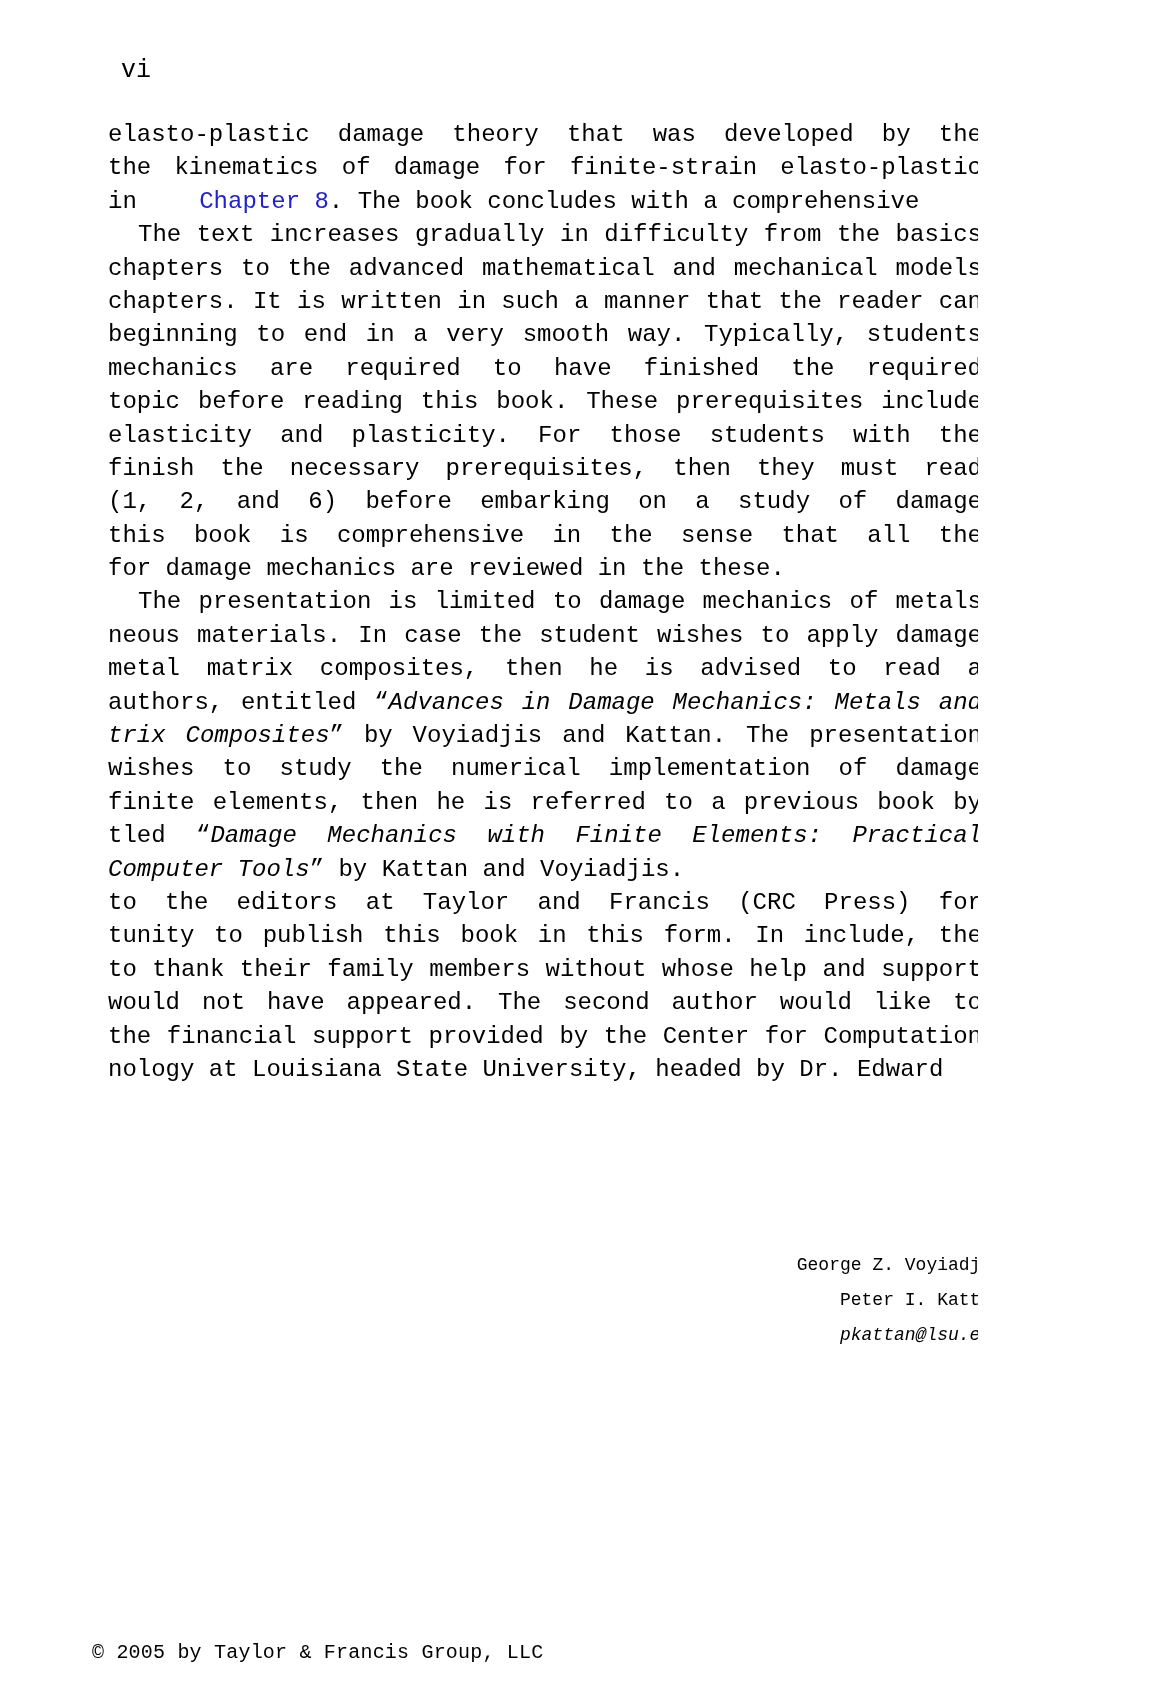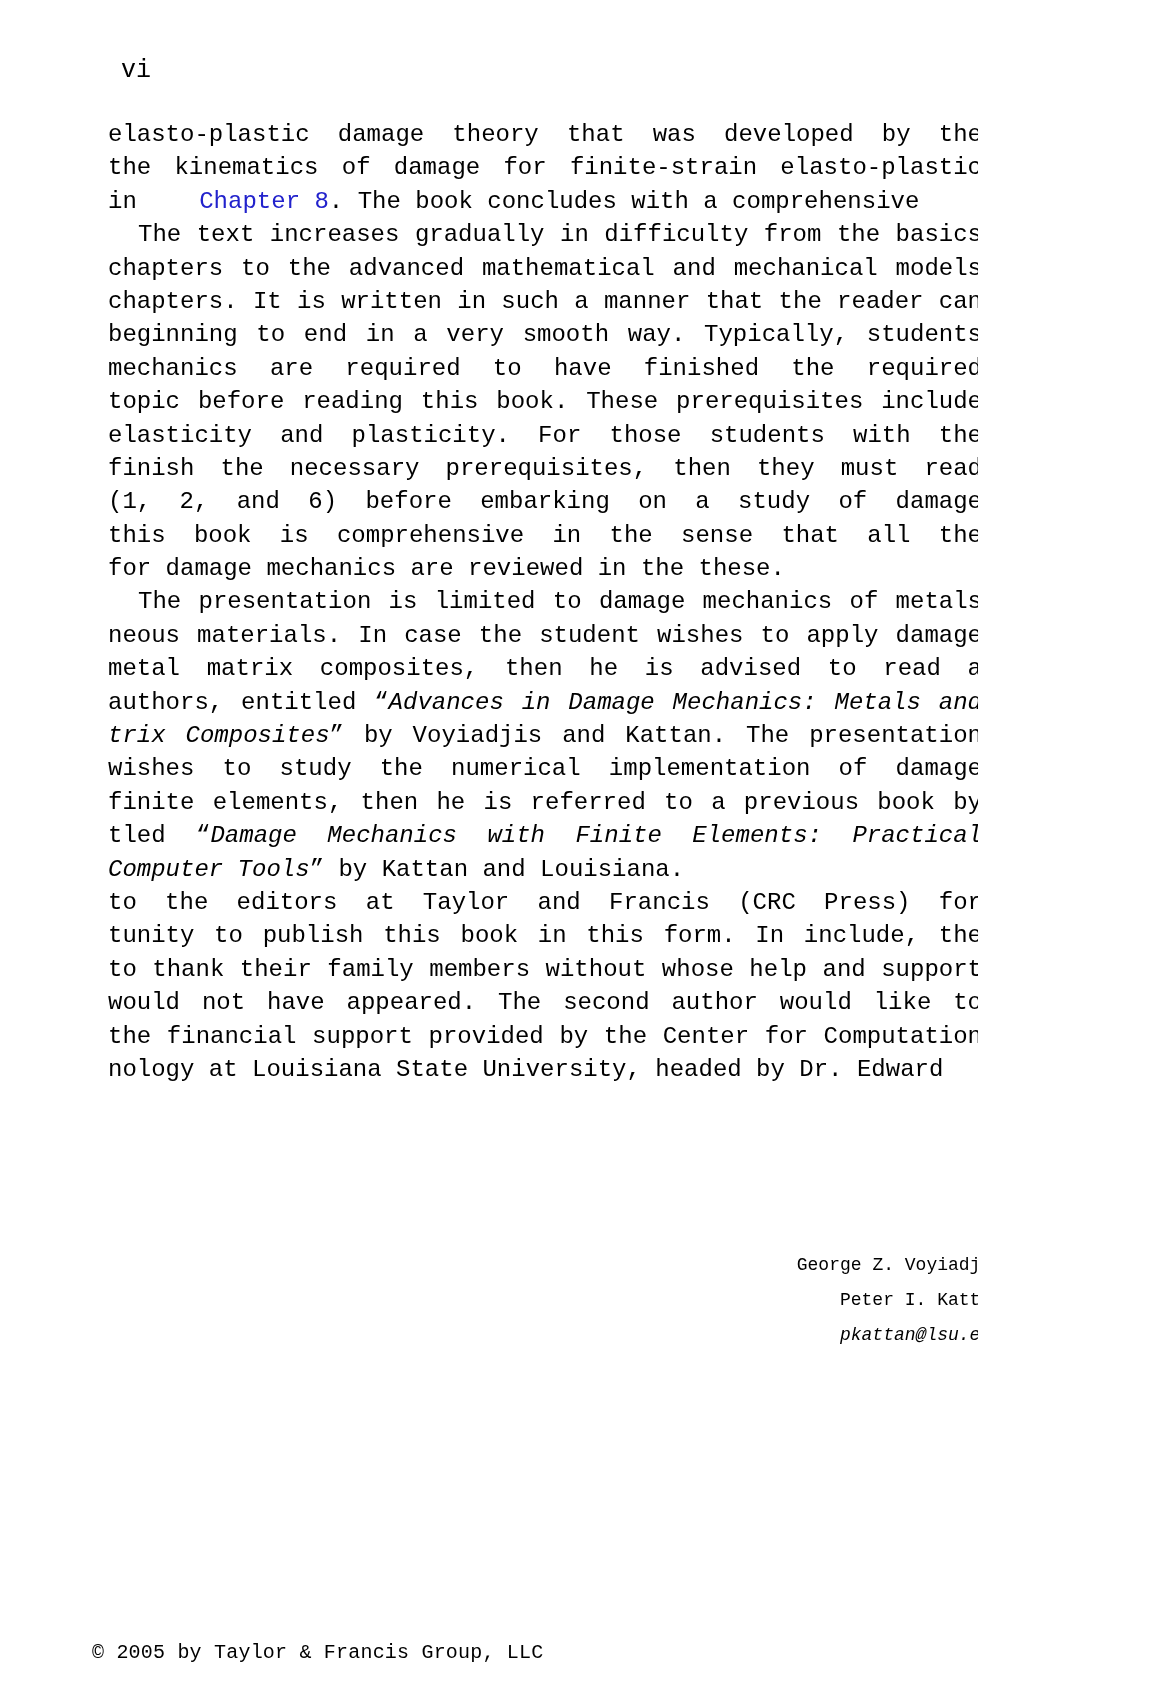--- a/index.html
+++ b/index.html
@@ -105,21 +105,21 @@
       <div class="line"><span>this book is comprehensive in the sense that all the prerequisites needed</span></div>
       <div class="line last"><span>for damage mechanics are reviewed in the these.</span></div>
       <div class="line indent"><span>The presentation is limited to damage mechanics of metals and homoge-</span></div>
       <div class="line"><span>neous materials. In case the student wishes to apply damage mechanics to</span></div>
       <div class="line"><span>metal matrix composites, then he is advised to read a previous book by the</span></div>
       <div class="line"><span>authors, entitled “</span><span class="seg-i">Advances in Damage Mechanics: Metals and Metal Ma-</span></div>
       <div class="line"><span class="seg-i">trix Composites</span><span>” by Voyiadjis and Kattan. The presentation in the book</span></div>
       <div class="line"><span>wishes to study the numerical implementation of damage mechanics using</span></div>
       <div class="line"><span>finite elements, then he is referred to a previous book by the authors, enti-</span></div>
       <div class="line"><span>tled “</span><span class="seg-i">Damage Mechanics with Finite Elements: Practical Applications with</span></div>
-      <div class="line last"><span class="seg-i">Computer Tools</span><span>” by Kattan and Louisiana.</span></div>
+      <div class="line last"><span class="seg-i">Computer Tools</span><span>” by Kattan and Voyiadjis.</span></div>
       <div class="line"><span>to the editors at Taylor and Francis (CRC Press) for providing the oppor-</span></div>
       <div class="line"><span>tunity to publish this book in this form. In include, the authors wish</span></div>
       <div class="line"><span>to thank their family members without whose help and support this book</span></div>
       <div class="line"><span>would not have appeared. The second author would like to acknowledge</span></div>
       <div class="line"><span>the financial support provided by the Center for Computation and Tech-</span></div>
       <div class="line last"><span>nology at Louisiana State University, headed by Dr. Edward Seidel.</span></div>
     </div>
 
   <div id="signature">
       <div class="sig-line">George Z. Voyiadjis</div>

